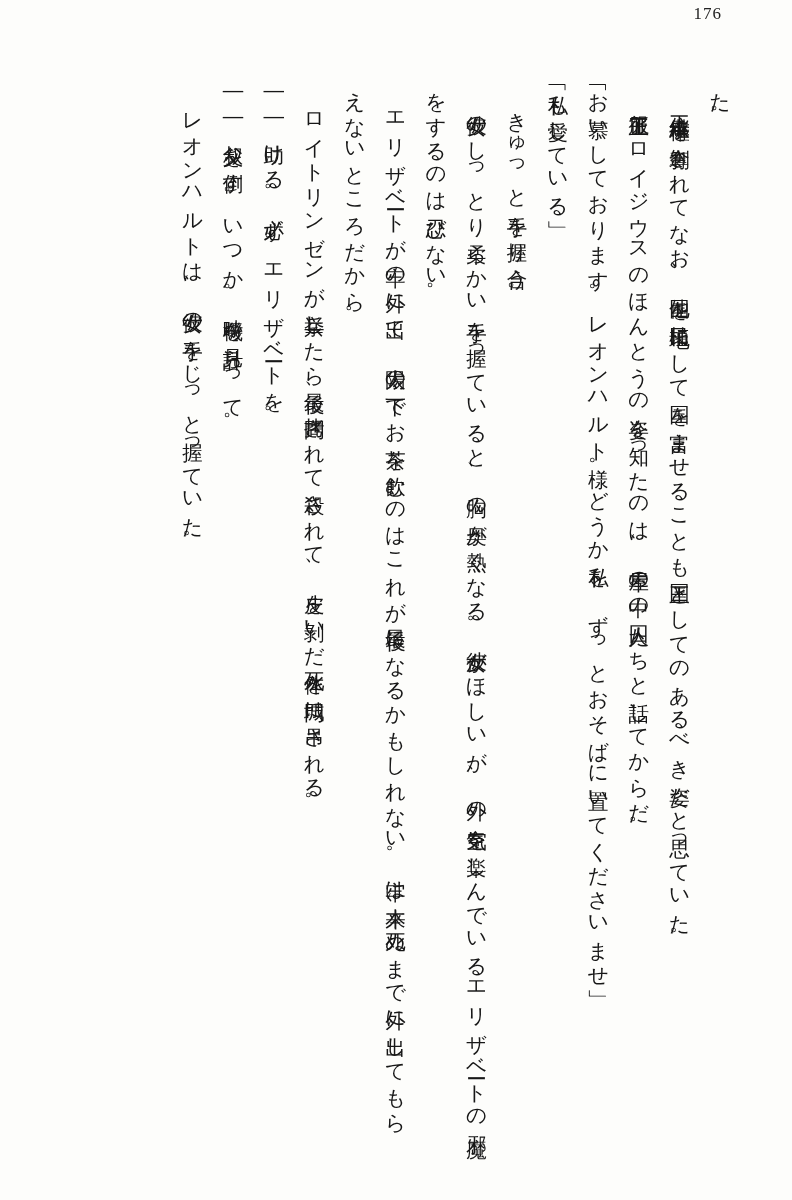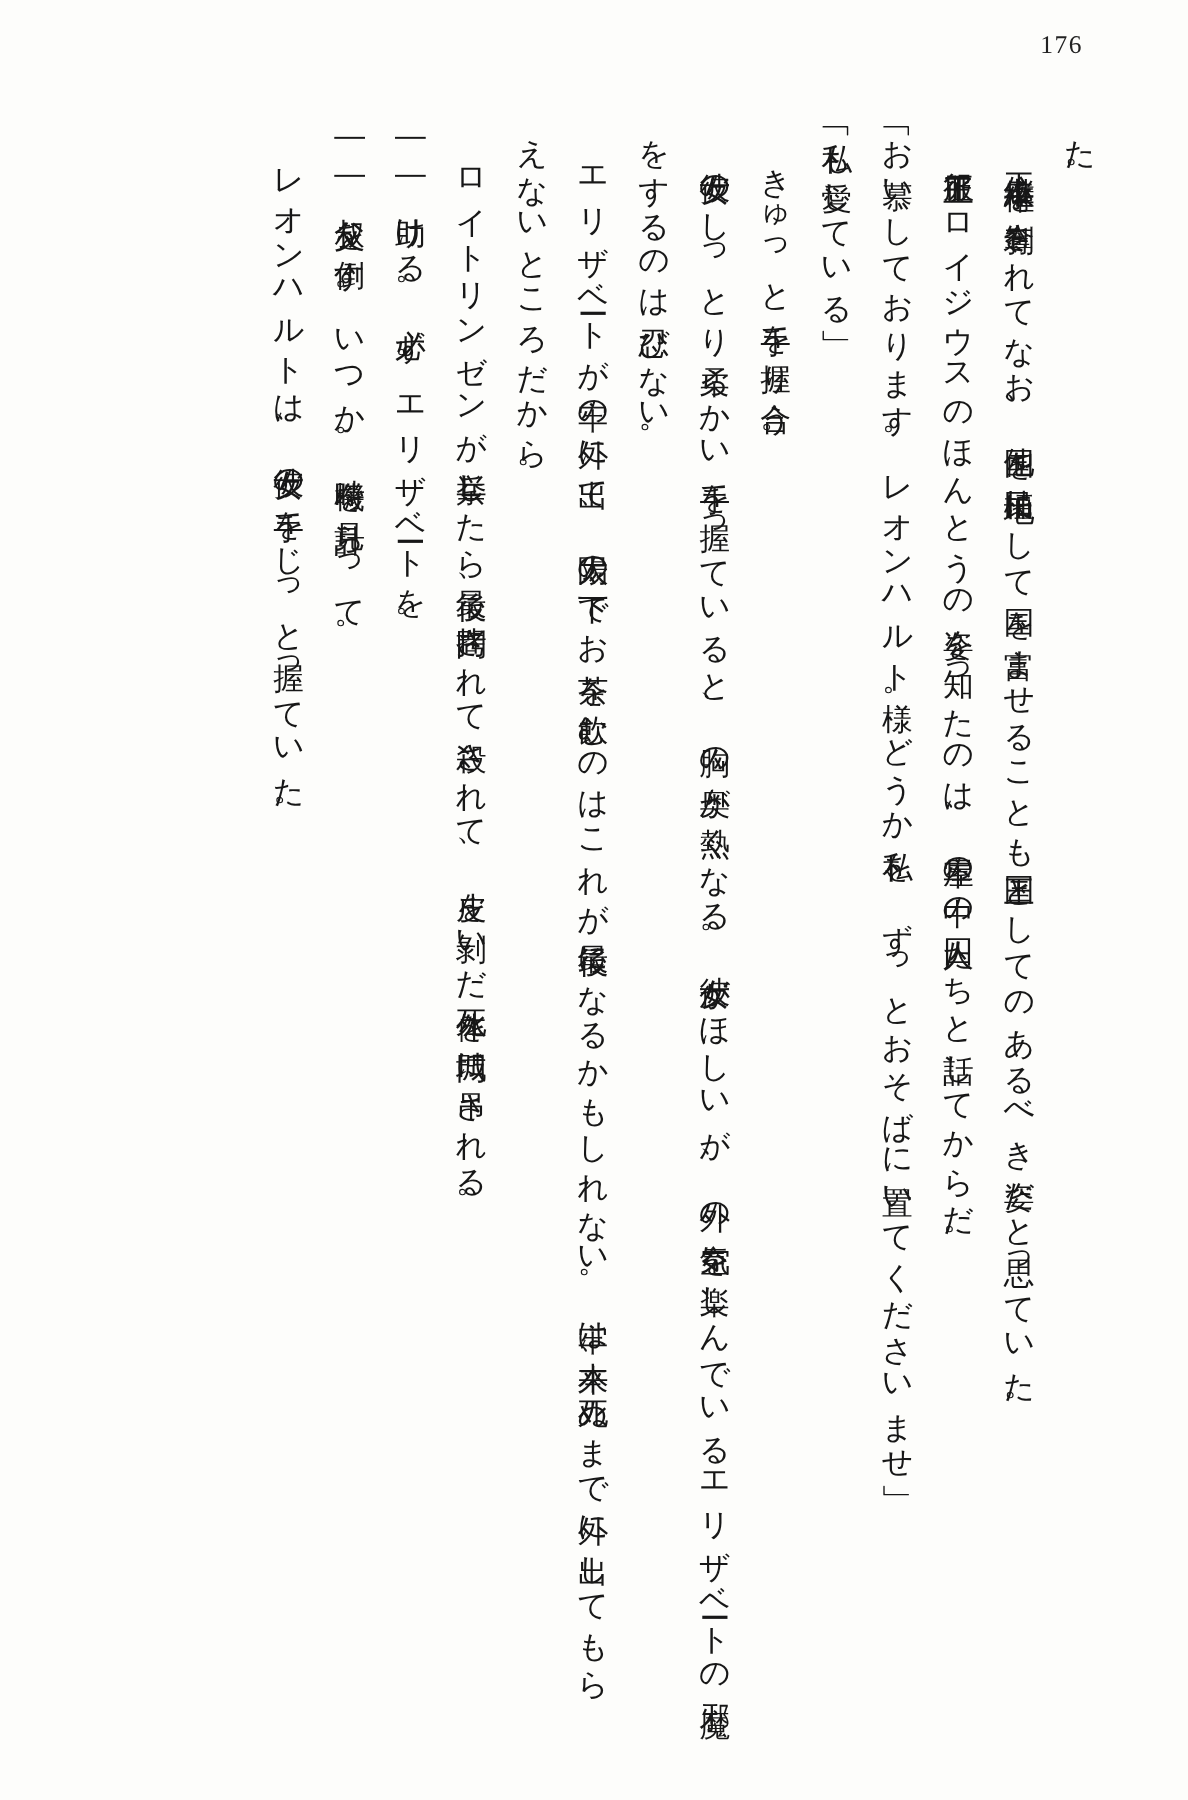--- a/index.html
+++ b/index.html
@@ -17,21 +17,21 @@
   }
   .page {
     position: absolute;
     inset: 0;
     width: 792px;
     height: 1200px;
     background: #fdfdfb;
   }
   .page-number {
     position: absolute;
-    top: 20px;
+    top: 4px;
     right: 70px;
     font-size: 17px;
     letter-spacing: 1px;
     color: #222;
     font-family: "Liberation Serif", "DejaVu Serif", serif;
   }
   .body-text {
     position: absolute;
     top: 78px;
     left: 40px;

